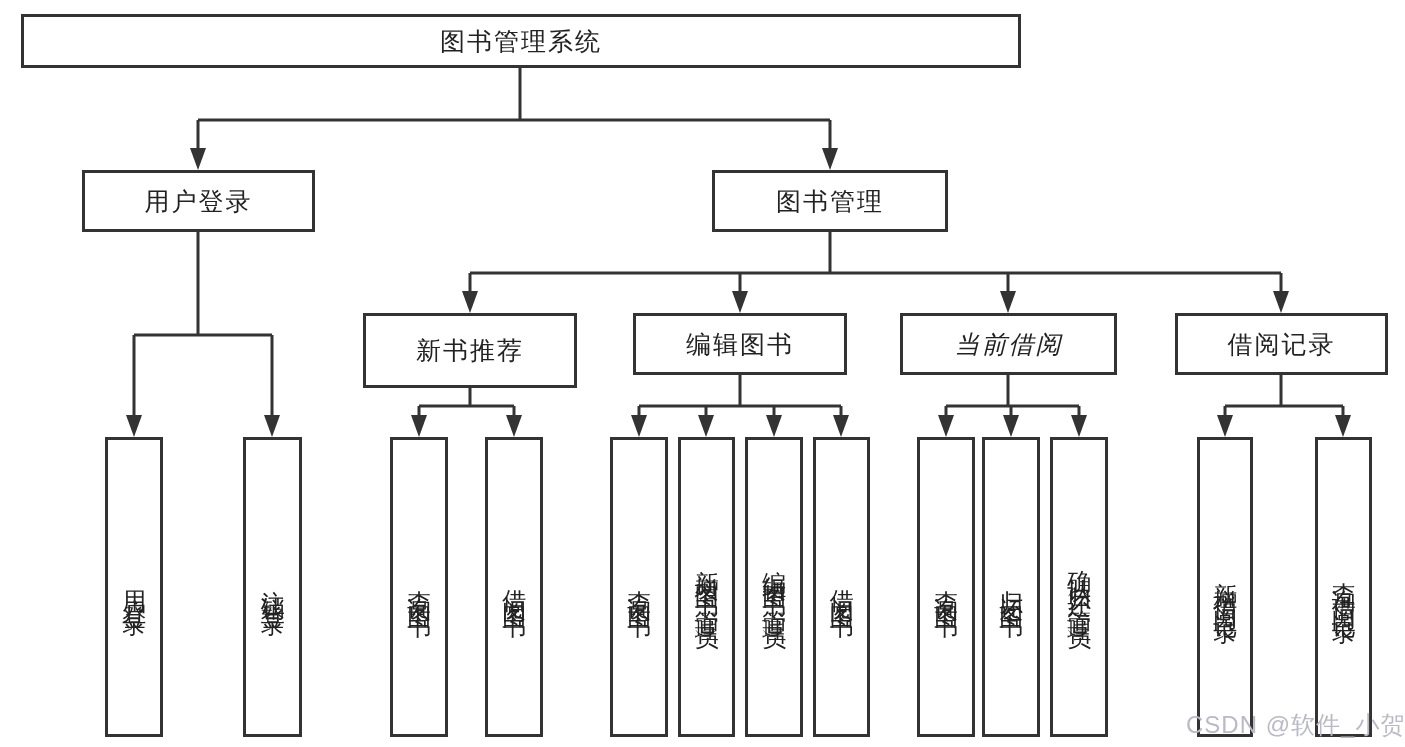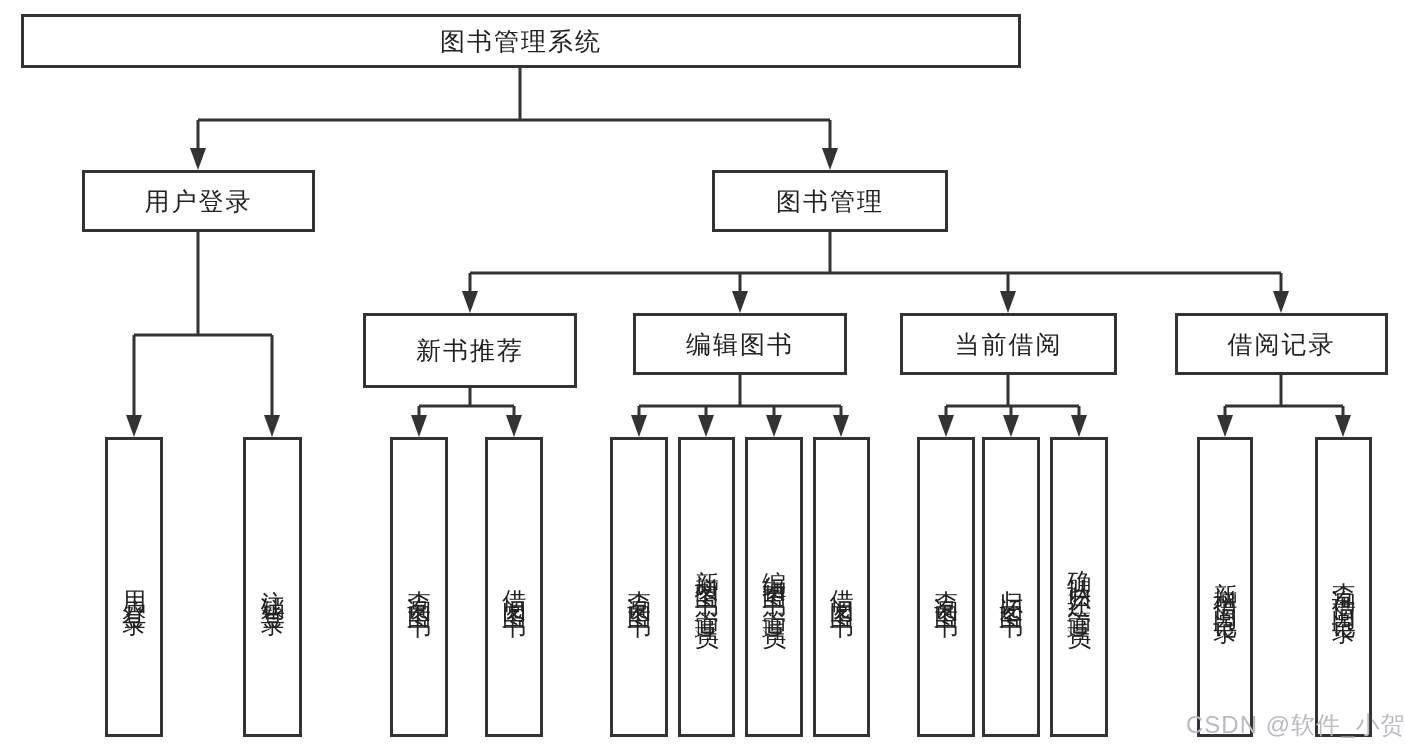--- a/index.html
+++ b/index.html
@@ -88,21 +88,21 @@
     </g>
   </svg>
 
   <div class="node" style="left:21px;top:14px;width:1000px;height:54px;">图书管理系统</div>
 
   <div class="node" style="left:82px;top:170px;width:233px;height:62px;">用户登录</div>
   <div class="node" style="left:712px;top:170px;width:236px;height:62px;">图书管理</div>
 
   <div class="node" style="left:363px;top:313px;width:214px;height:75px;">新书推荐</div>
   <div class="node" style="left:633px;top:313px;width:214px;height:62px;">编辑图书</div>
-  <div class="node" style="left:900px;top:313px;width:217px;height:62px;">当前借阅</div>
+  <div class="node" style="left:900px;top:313px;width:217px;height:62px;font-style:italic;">当前借阅</div>
   <div class="node" style="left:1175px;top:313px;width:213px;height:62px;">借阅记录</div>
 
   <div class="node leaf" style="left:105px;top:437px;width:58px;height:300px;">用户登录</div>
   <div class="node leaf" style="left:243px;top:437px;width:59px;height:300px;">注销登录</div>
 
   <div class="node leaf" style="left:390px;top:437px;width:58px;height:300px;">查询图书</div>
   <div class="node leaf" style="left:485px;top:437px;width:58px;height:300px;">借阅图书</div>
 
   <div class="node leaf" style="left:610px;top:437px;width:58px;height:300px;">查询图书</div>
   <div class="node leaf" style="left:678px;top:437px;width:57px;height:300px;">新增图书（管理员）</div>

